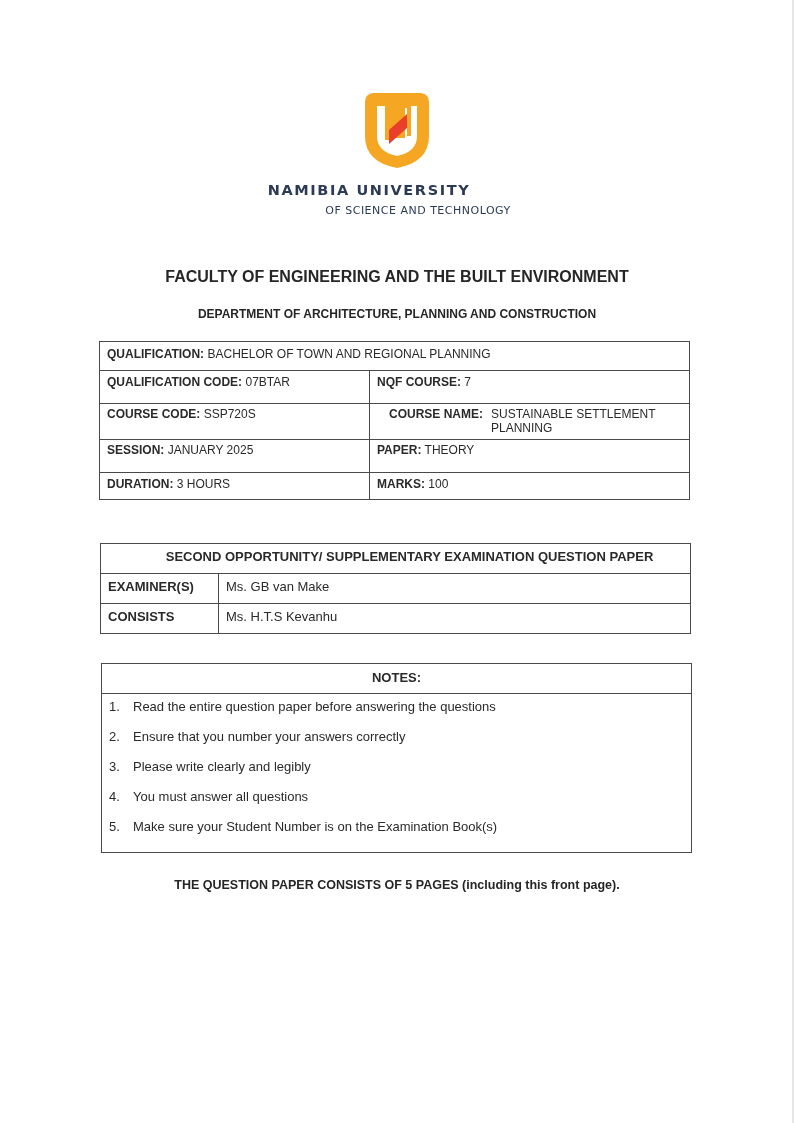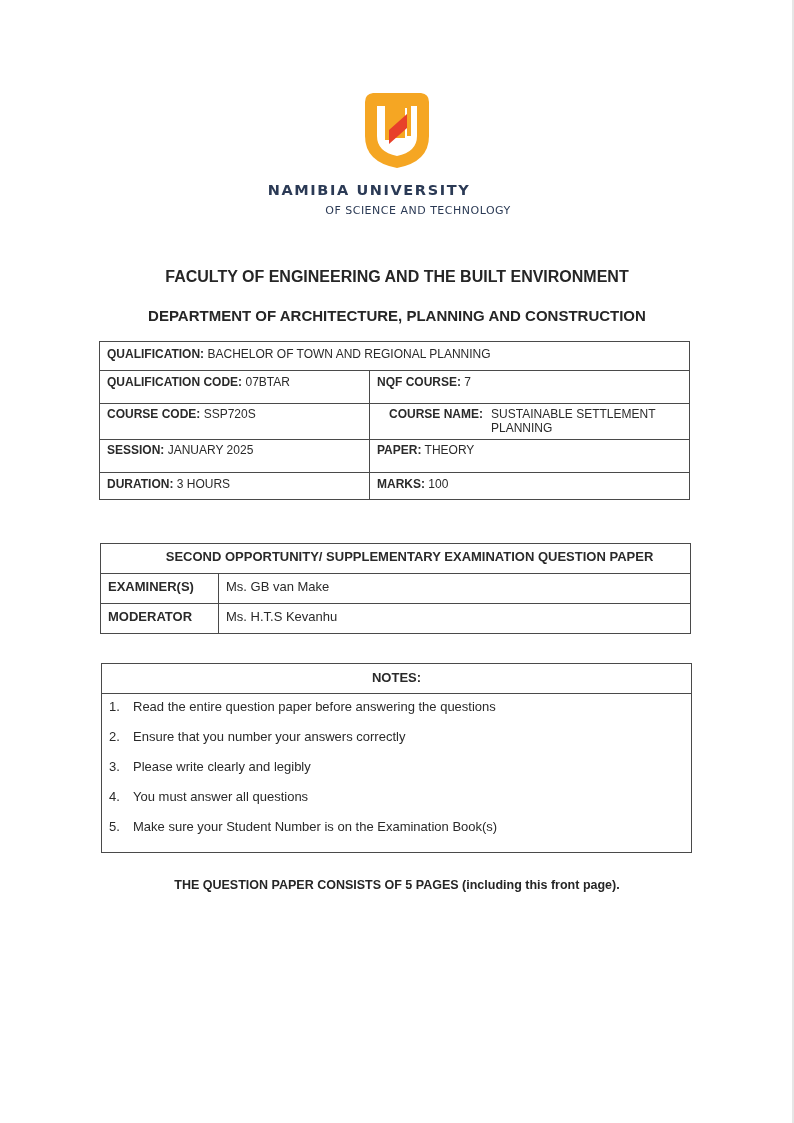--- a/index.html
+++ b/index.html
@@ -10,21 +10,21 @@
   .logo-svg { display: inline-block; width: 76px; height: 82px; }
   .uni-name { position: absolute; top: 182px; left: 0; width: 738px; text-align: center;
               font-family: "DejaVu Sans", sans-serif; font-size: 14.5px; letter-spacing: 1.6px;
               color: #2b3a55; font-weight: bold; }
   .uni-sub { position: absolute; top: 204px; left: 0; width: 794px; text-align: center;
              font-family: "DejaVu Sans", sans-serif; font-size: 11px; letter-spacing: 0.5px;
              color: #2b3a55; margin-left: 21px; }
   .faculty { position: absolute; top: 268px; left: 0; width: 794px; text-align: center;
              font-size: 16px; font-weight: bold; color: #262626; }
   .department { position: absolute; top: 307px; left: 0; width: 794px; text-align: center;
-                font-size: 15px; font-weight: bold; color: #262626; }
+                font-size: 12px; font-weight: bold; color: #262626; }
 
   table { border-collapse: collapse; position: absolute; font-size: 12px; color: #2a2a2a; }
   td { border: 1px solid #4a4a4a; padding: 0 7px; vertical-align: top; }
   .b { font-weight: bold; }
 
   #qual-table { left: 99px; top: 341px; width: 591px; border-radius: 30px; }
   #qual-table td { height: auto; }
   #qual-table tr.r1 td { height: 29px; padding-top: 5px; box-sizing: border-box; }
   #qual-table tr.r2 td { height: 33px; padding-top: 4px; box-sizing: border-box; }
   #qual-table tr.r3 td { height: 36px; padding-top: 3px; box-sizing: border-box; }
@@ -123,21 +123,21 @@
 <table id="exam-table">
   <tbody>
       <tr>
     <td colspan="2" class="head">SECOND OPPORTUNITY/ SUPPLEMENTARY EXAMINATION QUESTION PAPER</td>
   </tr>
   <tr>
     <td class="lcol">EXAMINER(S)</td>
     <td>Ms. GB van Make</td>
   </tr>
   <tr>
-    <td class="lcol">MODERATOR</td>
+    <td class="lcol">CONSISTS</td>
     <td>Ms. H.T.S Kevanhu</td>
   </tr>
 </tbody>
   </table>
 
 <table id="notes-table">
   <tbody>
       <tr>
     <td class="head">NOTES:</td>
   </tr>

